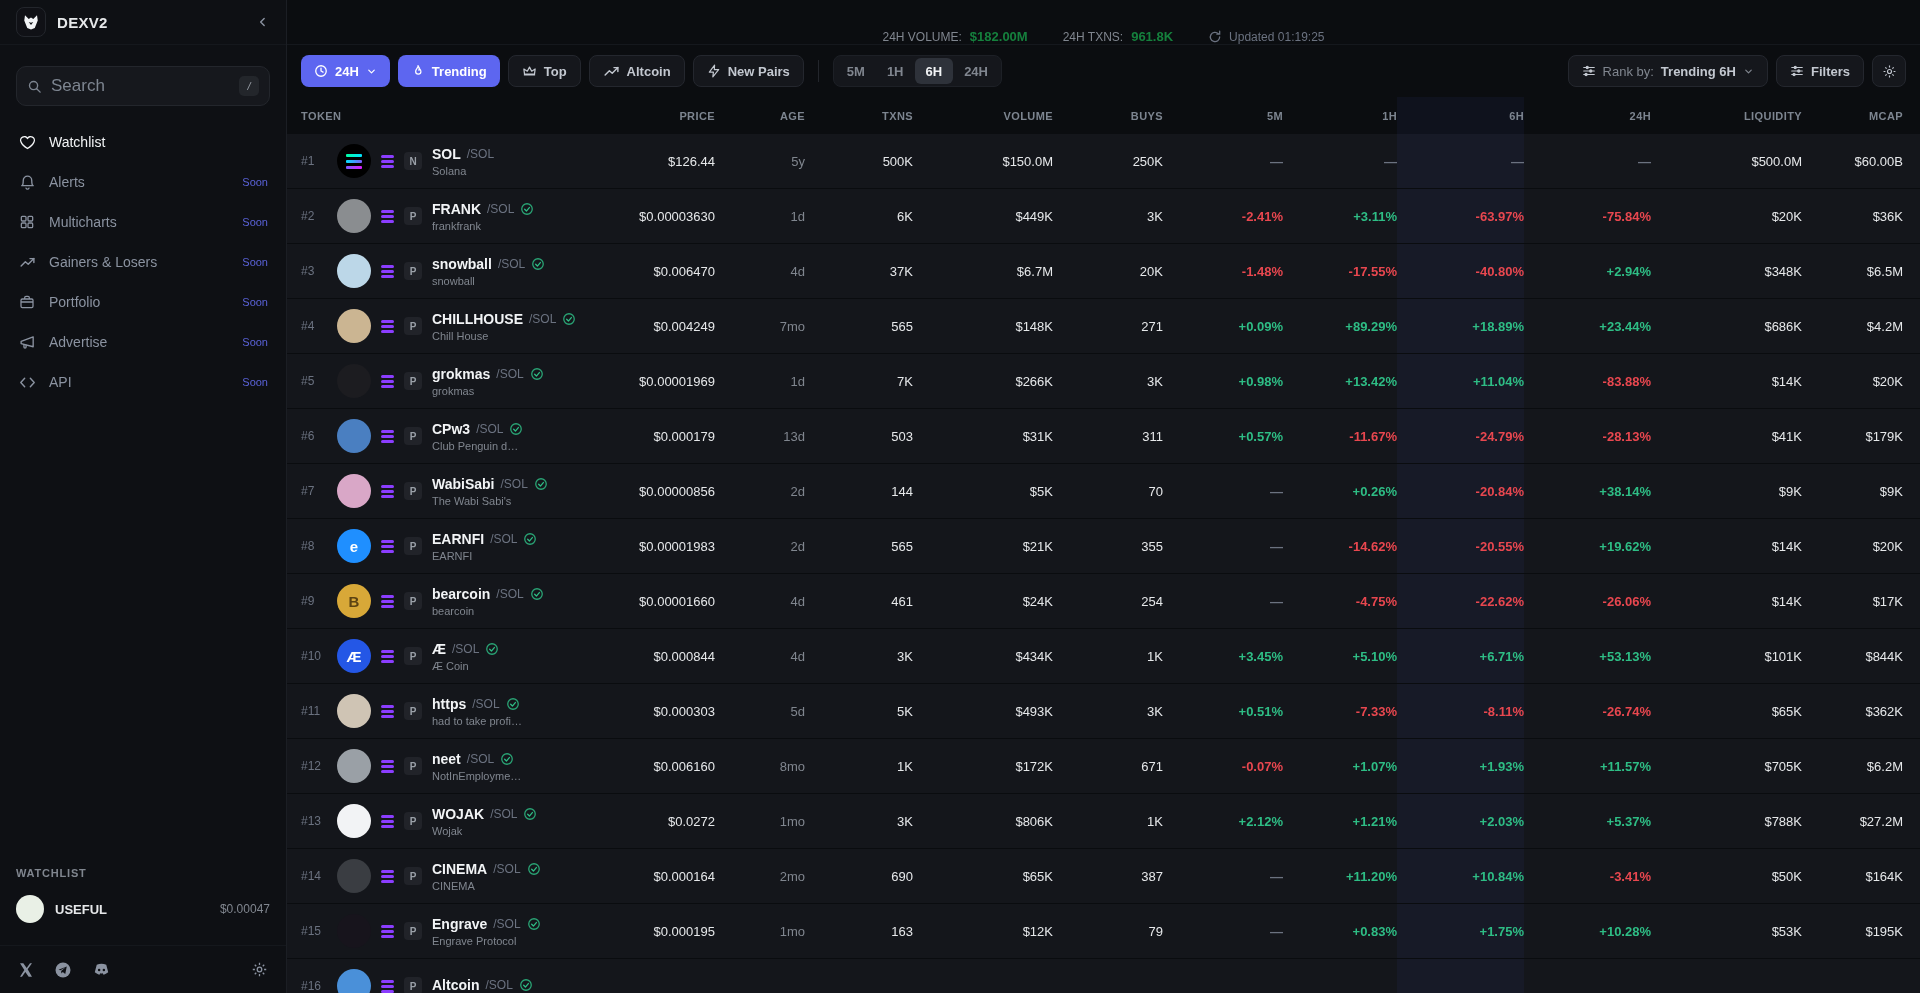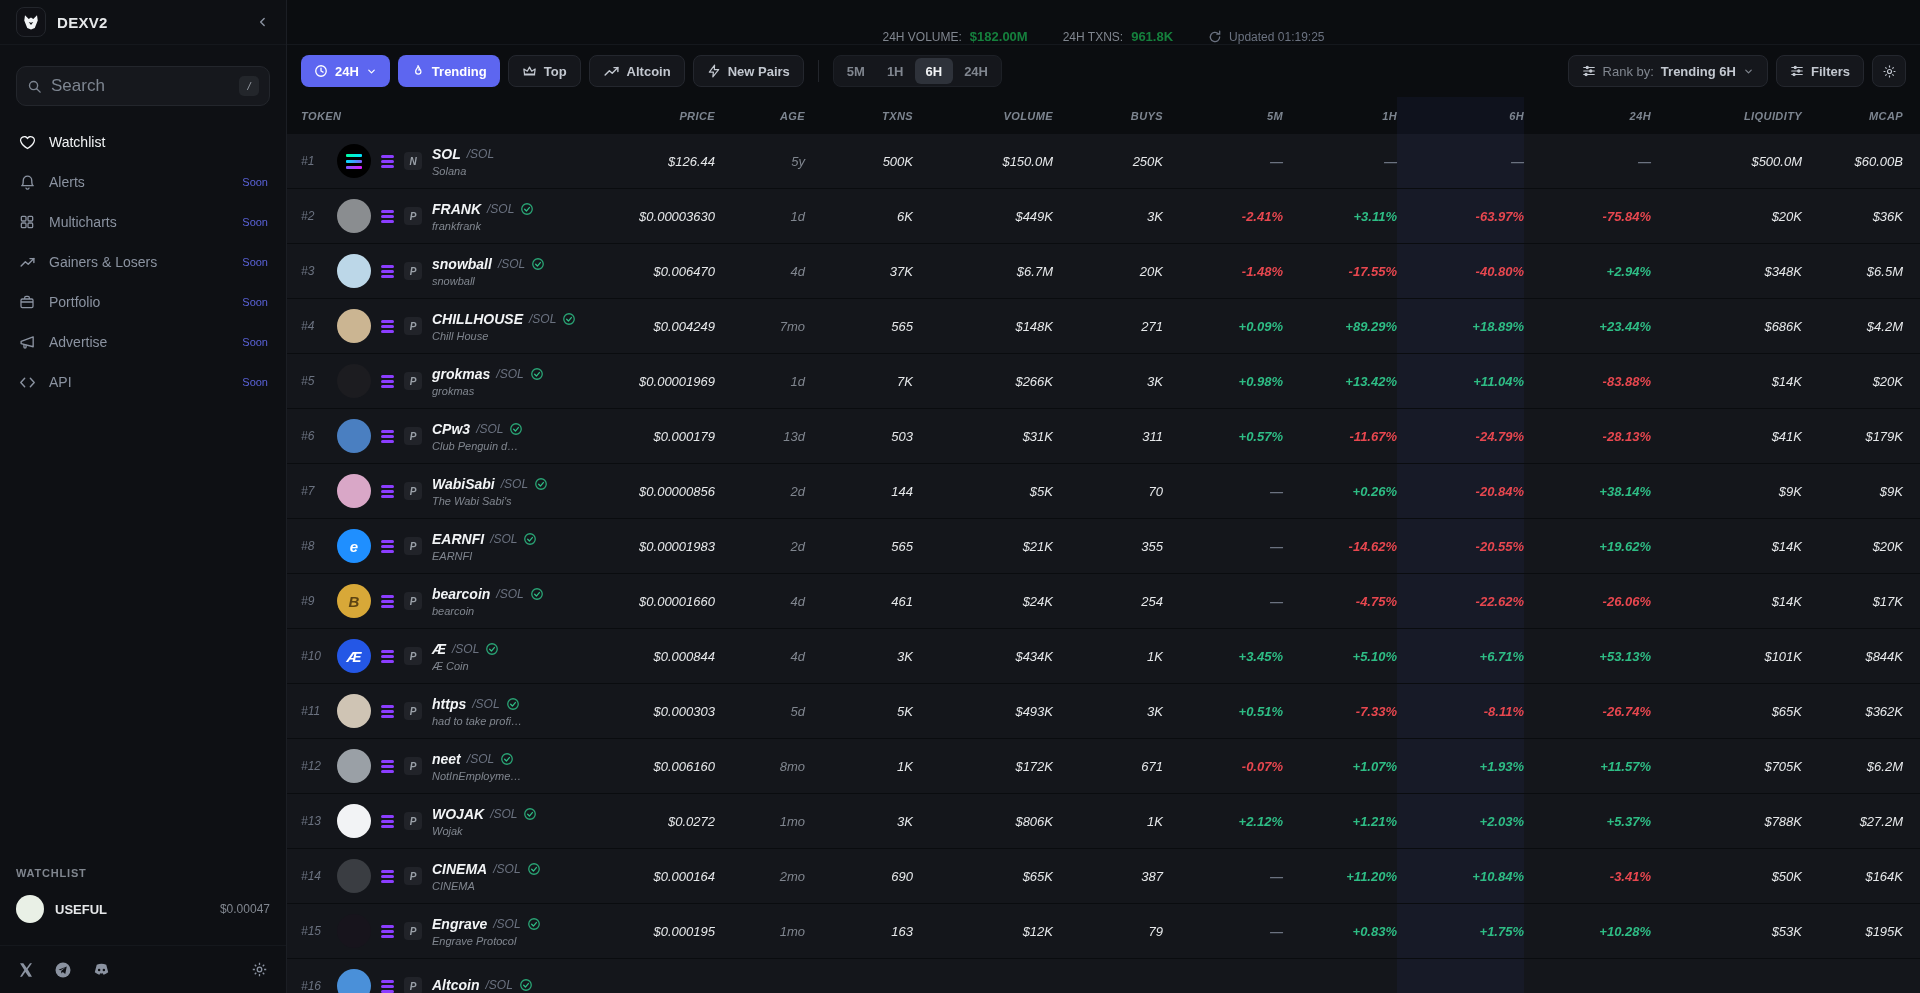--- a/index.html
+++ b/index.html
@@ -62,21 +62,21 @@
   .seg { padding:0 11px; height:26px; display:flex; align-items:center; border-radius:6px;
     font-size:13px; font-weight:bold; color:#80868f; cursor:pointer; }
   .seg.active { background:#2e323a; color:#f2f4f6; }
   .tb-right { margin-left:auto; display:flex; align-items:center; gap:8px; }
   .rank-muted { color:#80868f; font-weight:normal; }
   .sq-btn { width:34px; justify-content:center; padding:0; }
 
   
   .grid { display:grid;
     grid-template-columns:292px 122px 90px 108px 140px 110px 120px 114px 127px 127px 151px 101px;
-    padding:0 18px 0 14px; align-items:center;font-style:italic; }
+    padding:0 18px 0 14px; align-items:center; }
   .thead { height:37px; color:#7d8590; font-size:11px; font-weight:bold; letter-spacing:.4px; flex-shrink:0; }
   .th { text-align:right; }
   .th:first-child { text-align:left; }
   .tbody { flex:1; overflow:hidden; }
   .trow { height:55px; background:#14161b; border-bottom:1px solid #0a0c0f; cursor:pointer; }
   .cell { text-align:right; font-size:13px; color:#e6e8ea; }
   .cell.age { color:#80868f; }
   .cell.pct { font-weight:bold; }
   .pos { color:#2ebd85; } .neg { color:#e8474f; } .muted-dash { color:#6b7280; font-weight:normal; }
   .hl { background:rgba(93,102,240,0.06); height:100%; display:flex; align-items:center;

